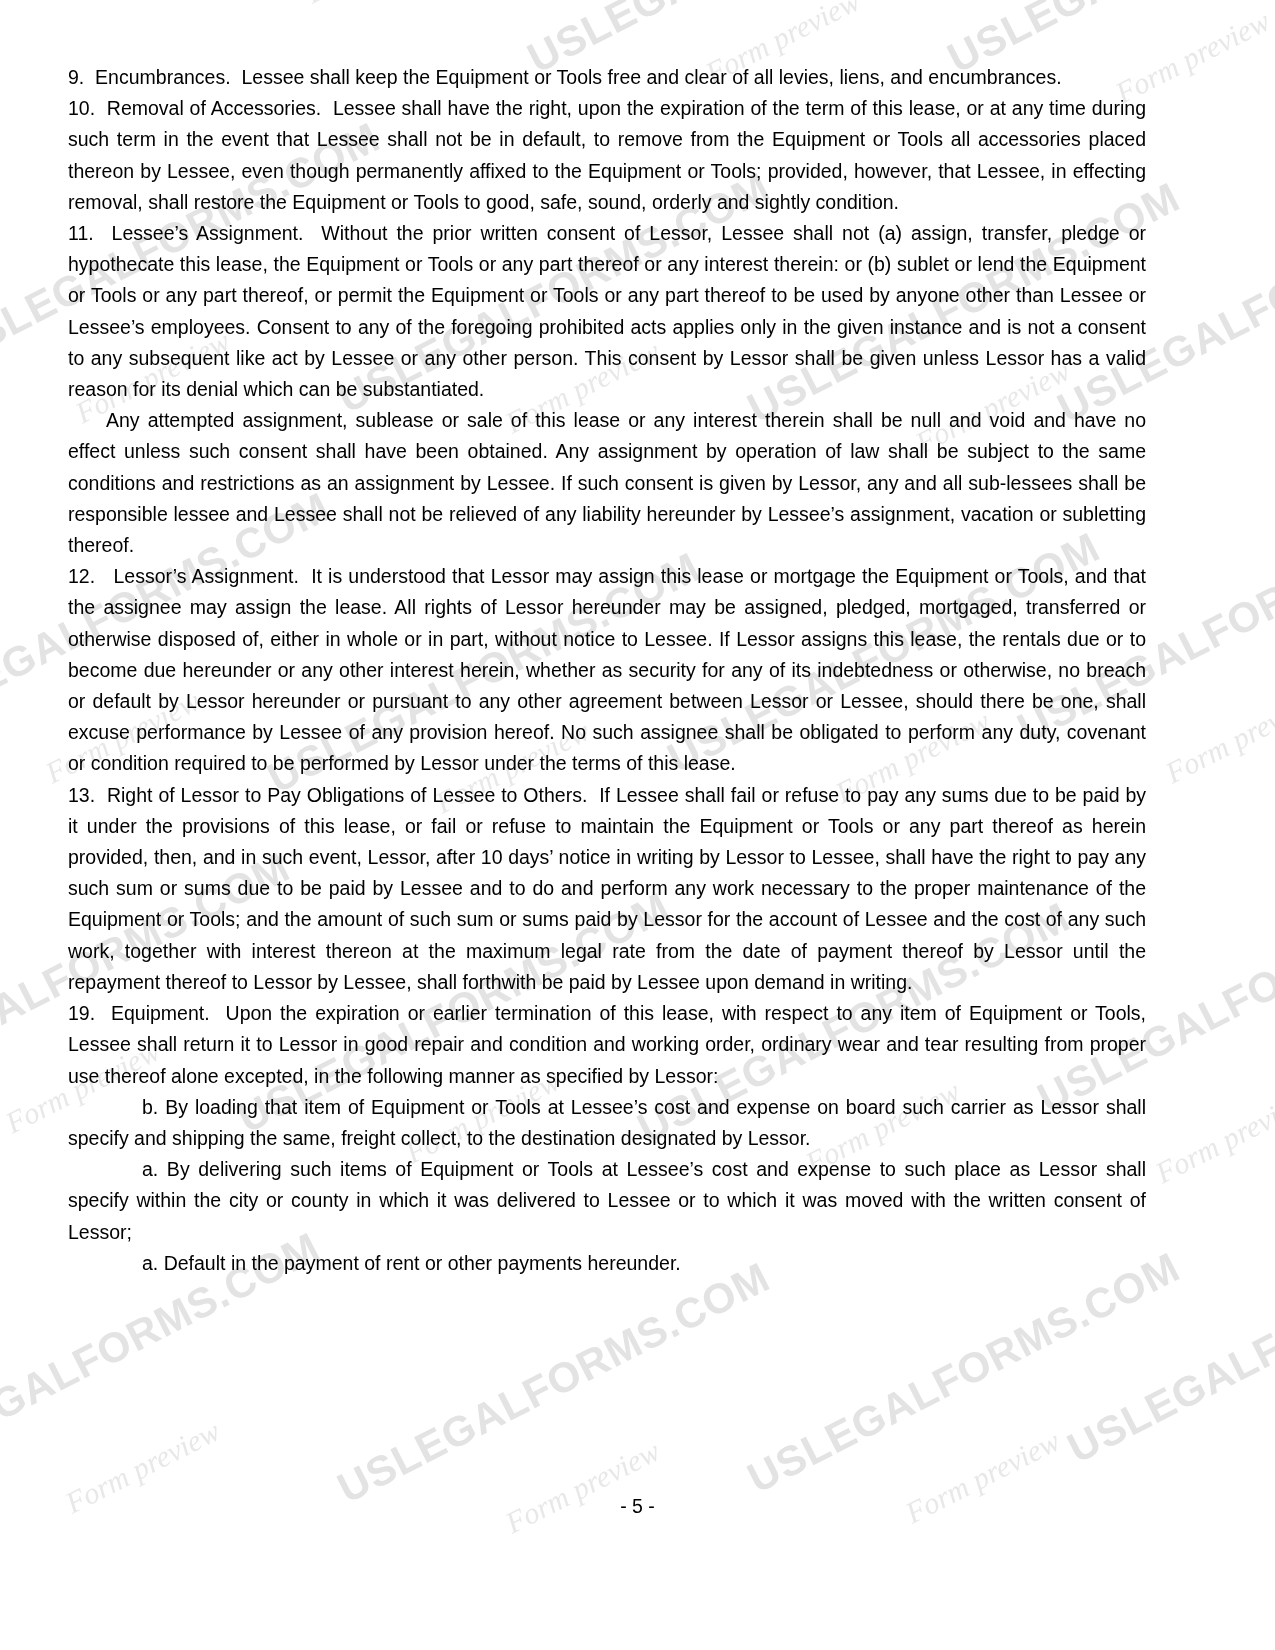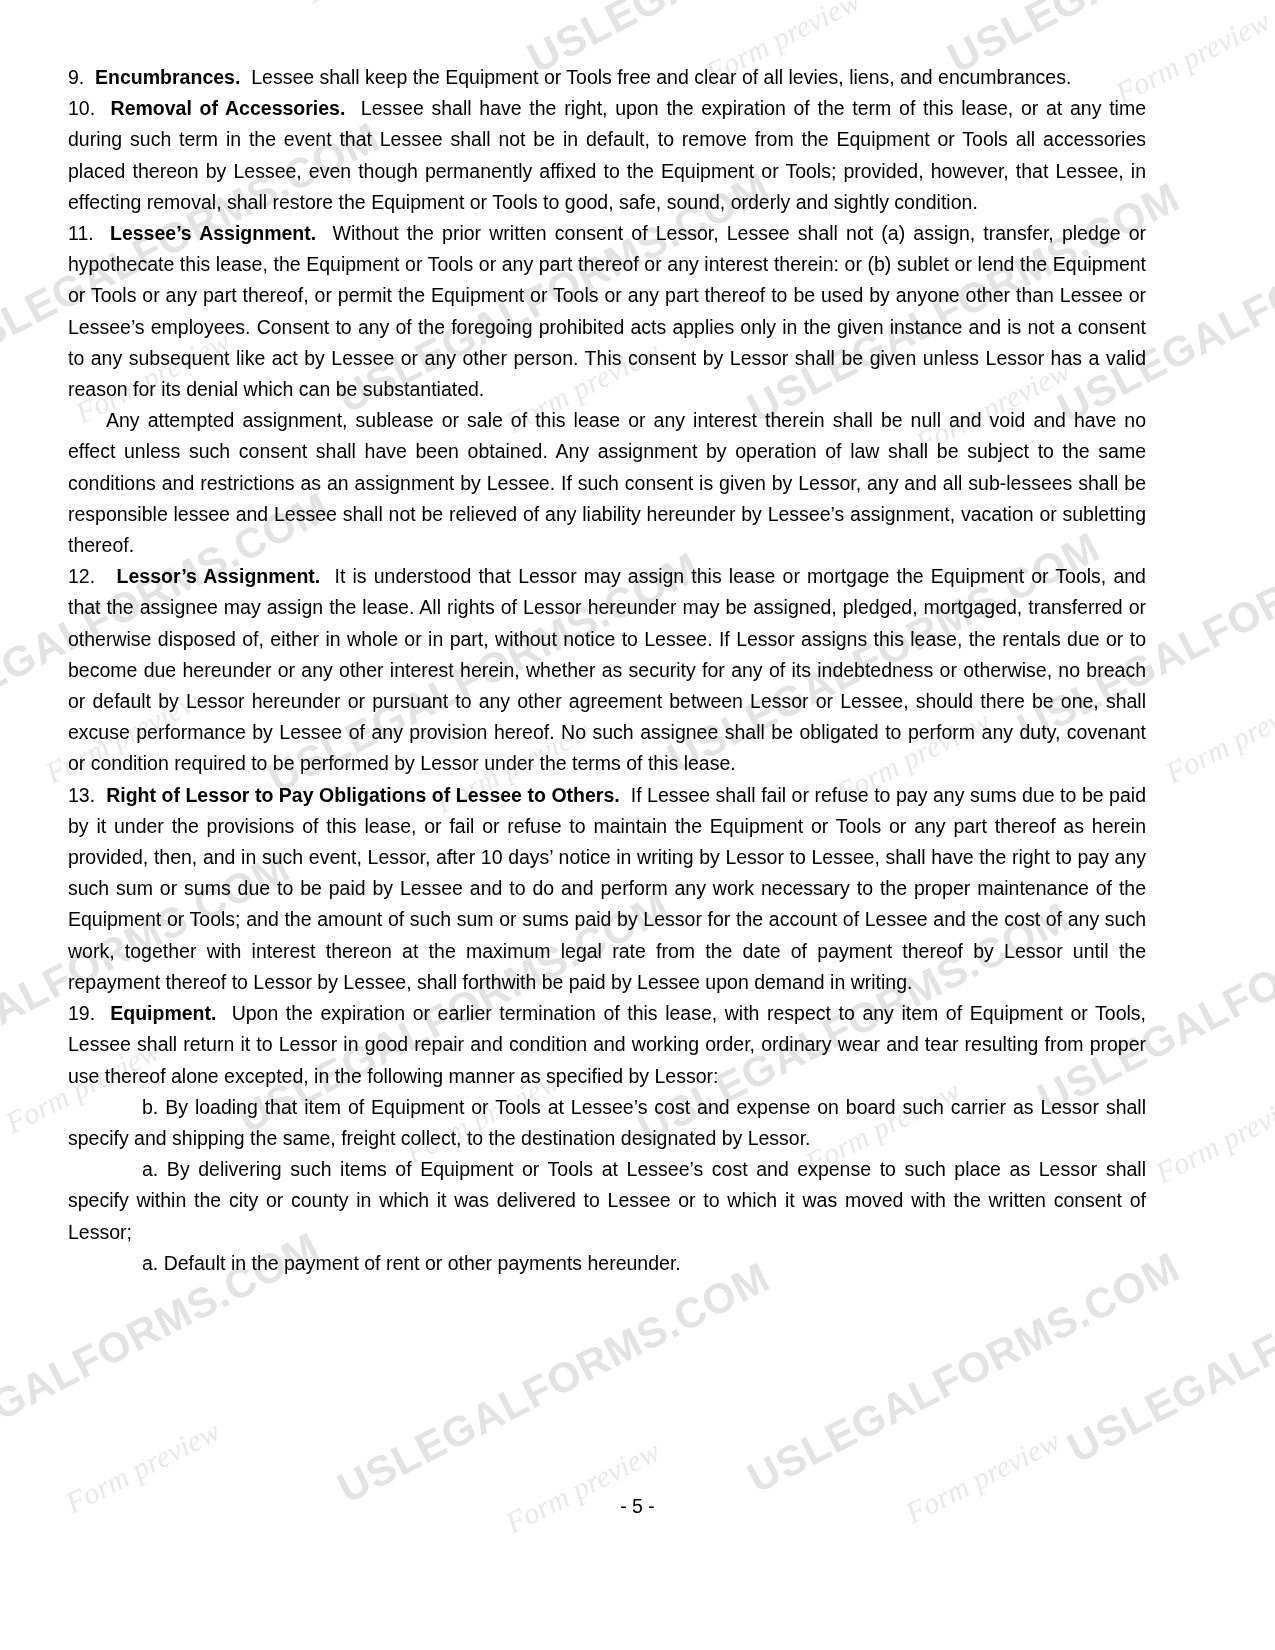--- a/index.html
+++ b/index.html
@@ -60,21 +60,21 @@
     margin: 0;
     font-size: 19.5px;
     line-height: 31.2px;
     color: #000000;
     text-align: justify;
     text-justify: inter-word;
     -webkit-hyphens: none;
     hyphens: none;
   }
   b {
-    font-weight: bold;
+    font-weight: normal;
   }
   .indent {
     display: inline-block;
     width: 38px;
   }
   .indent-wide {
     display: inline-block;
     width: 74px;
   }
   .pagenum {

